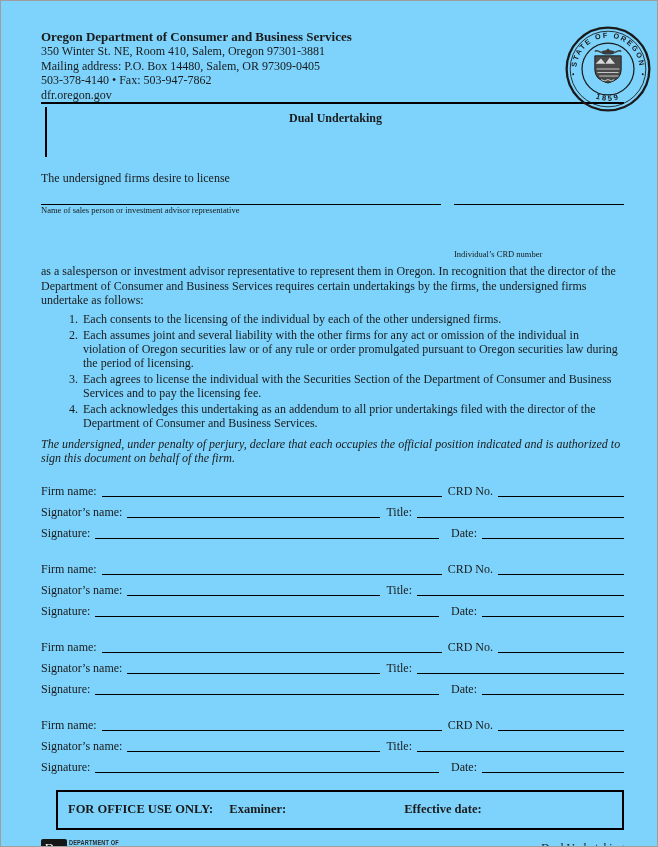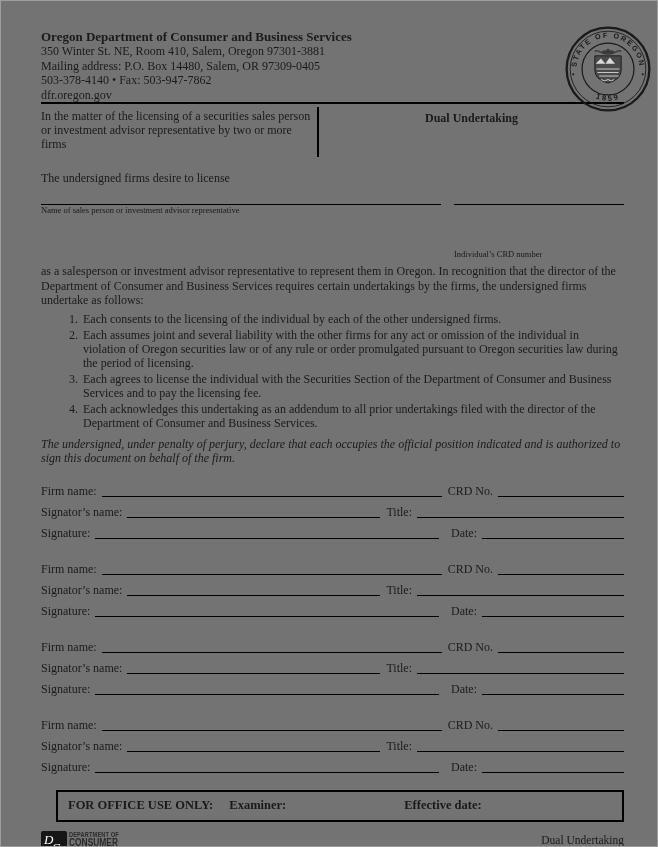--- a/index.html
+++ b/index.html
@@ -1,18 +1,18 @@
 <!DOCTYPE html>
 <html><head>
 <meta charset="utf-8">
 <style>
   html,body { margin:0; padding:0; background:#fff; }
   .page {
     width:658px; height:847px; box-sizing:border-box;
-    border:1px solid #9e9e9e; background:#737373;
+    border:1px solid #9e9e9e; background:#7dd3fc;
     font-family:"Liberation Serif", serif; color:#1a1a1a;
     padding:28px 33px 0 40px; position:relative; overflow:hidden;
   }
   
   .hdr { position:relative; padding-right:110px; }
   .hdr-agency   { font-weight:bold; font-size:13px;   line-height:15px; }
   .hdr-division { font-weight:bold; font-size:12px;   line-height:14px; }
   .hdr-line     { font-size:12px; line-height:14.5px; }
   .seal { position:absolute; top:-4px; right:-28px; width:88px; height:88px; }
   .rule { border-bottom:2px solid #000; }
@@ -37,21 +37,21 @@
   .sig-blocks { margin-top:12px; }
   .sig-block  { margin-bottom:15px; }
   .sig-row { display:flex; align-items:flex-end; height:21px; font-size:12px; }
   .sig-label { white-space:nowrap; padding-right:5px; line-height:15px; }
   .sline { border-bottom:1px solid #000; margin-bottom:2px; height:14px; }
   .grow { flex:1; }
   .w126 { width:126px; } .w207 { width:207px; } .w142 { width:142px; }
   .ml6 { margin-left:6px; } .ml12 { margin-left:12px; }
   
   .office-box {
-    border:2px solid #000; margin-left:15px; margin-top:2px; height:32px;
+    border:2px solid #000; margin-left:15px; margin-top:2px; height:40px;
     display:flex; align-items:center; font-weight:bold; font-size:12.5px;
     padding:0 10px; box-sizing:border-box;
   }
   .office-examiner { margin-left:16px; }
   .office-effective { margin-left:118px; }
   
   .footer { display:flex; margin-top:9px; align-items:flex-start; }
   .logo { display:flex; align-items:flex-start; }
   .logo-sq { width:26px; height:40px; }
   .logo-text {
@@ -101,21 +101,20 @@
         <path d="M42,62 q4,3 8,0 q4,3 7,0" stroke="#d9d9d9" stroke-width="1" fill="none"></path>
       </g>
       <circle cx="10.5" cy="56" r="1.1" fill="#1a1a1a"></circle>
       <circle cx="89.5" cy="56" r="1.1" fill="#1a1a1a"></circle>
     </svg>
   </div>
 
   <div class="rule"></div>
 
   <div class="matter">
-    <div class="matter-left">In the matter of the licensing of a securities sales person or investment advisor representative by two or more firms</div>
     <div class="matter-div"></div>
     <div class="matter-right">Dual Undertaking</div>
   </div>
 
   <div class="desire">The undersigned firms desire to license</div>
 
   <div class="fill-row">
     <span class="fl1"></span>
     <span class="fl-gap"></span>
     <span class="fl2"></span>

